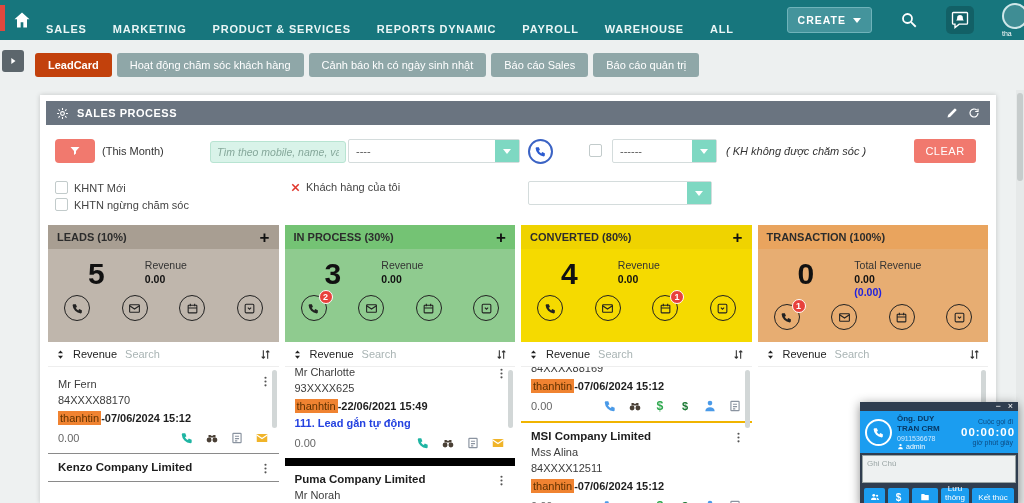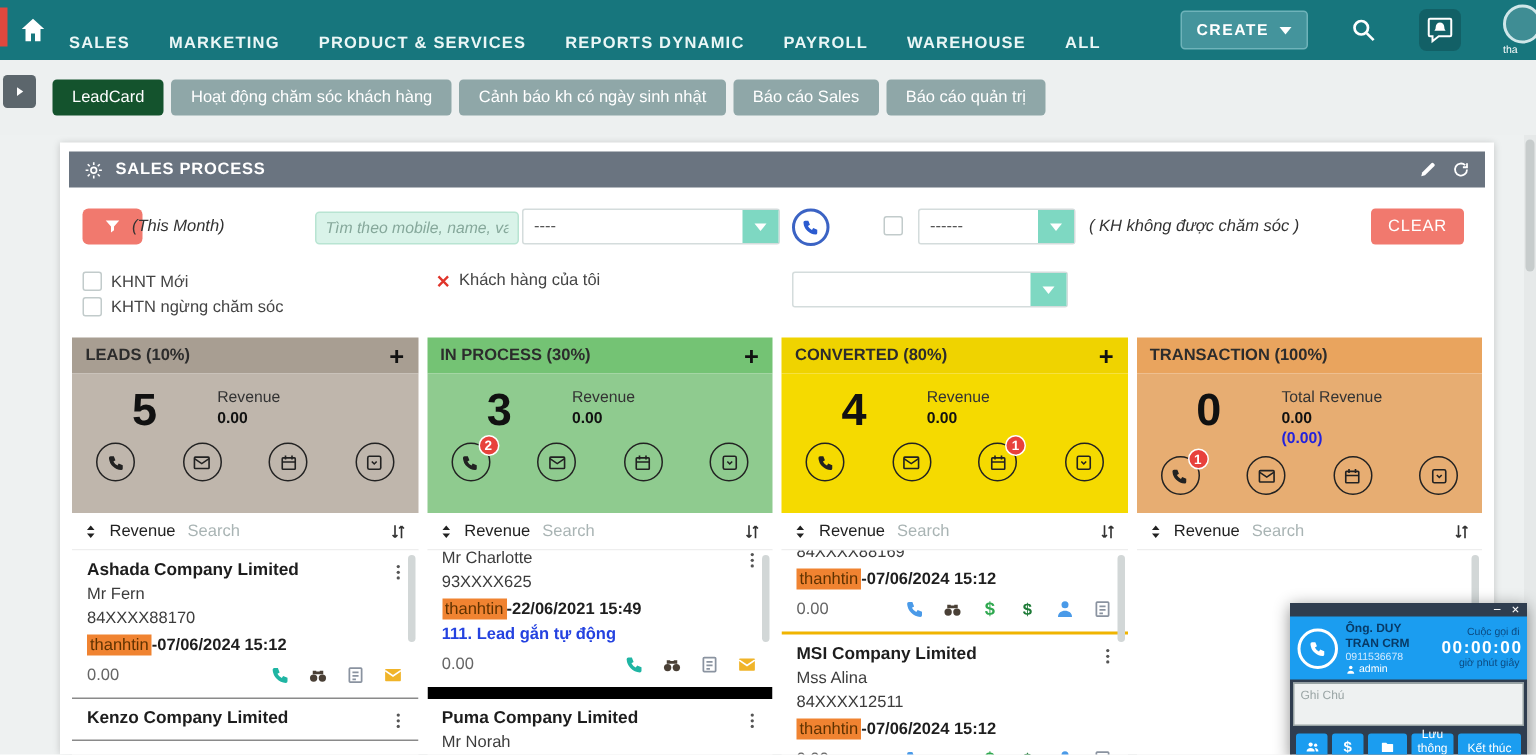--- a/index.html
+++ b/index.html
@@ -22,34 +22,34 @@
   .avatar-wrap { position:relative; width:20px; height:34px; }
   .avatar { position:absolute; left:0; top:0; width:26px; height:26px; border-radius:50%; border:2px solid #cfe7e9; background:#3f8d94; }
   .avatar-label { position:absolute; left:0; top:27px; color:#fff; font-size:7px; }
 
   
   .tabbar { position:absolute; top:40px; left:0; right:0; height:50px; background:#edf0f0; }
   .side-toggle { position:absolute; left:2px; top:10px; width:22px; height:22px; background:#5c666c; border-radius:3px; color:#fff; display:flex; align-items:center; justify-content:center; cursor:pointer; }
   .side-toggle svg { width:10px; height:10px; }
   .tabs { position:absolute; left:35px; top:13px; display:flex; gap:5px; }
   .tab { height:24px; padding:0 13px; display:flex; align-items:center; background:#8fa7a8; color:#fff; font-size:11px; border-radius:3px; cursor:pointer; white-space:nowrap; }
-  .tab.active { background:#14532d; font-weight:normal; }
+  .tab.active { background:#c2410c; font-weight:bold; }
 
   
   .panel { position:absolute; left:40px; top:95px; width:956px; bottom:0; background:#fff; box-shadow:0 0 5px rgba(0,0,0,.18); }
   .process-header { margin:6px; height:24px; background:#6a7480; color:#fff; font-weight:bold; font-size:11px; letter-spacing:.5px; display:flex; align-items:center; padding:0 10px; }
   .ph-gear { width:13px; height:13px; margin-right:8px; color:#fff; }
   .ph-right { margin-left:auto; display:flex; gap:10px; }
   .ph-right .ic { width:12px; height:12px; color:#fff; cursor:pointer; }
 
   
   .filter1 { position:relative; height:30px; margin-top:12px; }
   .funnel-btn { position:absolute; left:15px; top:2px; width:40px; height:24px; background:#f1796e; border:none; border-radius:4px; display:flex; align-items:center; justify-content:center; cursor:pointer; color:#fff; }
   .funnel-btn svg { width:12px; height:12px; }
-  .period { position:absolute; left:48px; top:8px; font-style:italic; color:#333; }
+  .period { position:absolute; left:62px; top:8px; color:#333; }
   .mint-input { position:absolute; left:170px; top:4px; width:136px; height:22px; background:#d9f3e9; border:1px solid #b8e4d2; border-radius:3px; padding:0 6px; font-size:10.5px; font-style:italic; color:#3a6a5a; font-family:"Liberation Sans",sans-serif; }
   .mint-input::placeholder { color:#86a89b; }
   .select { position:absolute; height:24px; background:#fff; border:1px solid #d4dcdc; border-radius:2px; display:flex; align-items:center; cursor:pointer; }
   .sel-val { flex:1; padding:0 7px; color:#555; font-size:11px; overflow:hidden; white-space:nowrap; }
   .sel-arrow { width:24px; height:100%; background:#7ed8c2; display:flex; align-items:center; justify-content:center; }
   .sel-arrow .caret-down { border-top-color:#fff; }
   .select1 { left:308px; top:2px; width:172px; }
   .phone-btn { position:absolute; left:488px; top:2px; width:25px; height:25px; border-radius:50%; border:2px solid #3b63c4; background:#fff; color:#2b5bd0; display:flex; align-items:center; justify-content:center; cursor:pointer; }
   .phone-btn svg { width:13px; height:13px; }
   .checkbox { width:13px; height:13px; background:#fff; border:1px solid #c2cbcb; border-radius:2px; display:inline-block; flex:none; cursor:pointer; }
@@ -349,21 +349,20 @@
       </div>
       <div class="col-list">
         <div class="card">
           <span class="kebab ic">
               <svg viewBox="0 0 24 24">
                 <circle cx="12" cy="5" r="2" fill="currentColor"></circle>
                 <circle cx="12" cy="12" r="2" fill="currentColor"></circle>
                 <circle cx="12" cy="19" r="2" fill="currentColor"></circle>
               </svg>
             </span>
-          <div class="c-company">Ashada Company Limited</div>
           <div class="c-line">Mr Fern</div>
           <div class="c-line">84XXXX88170</div>
           <div class="c-ownerline"><span class="chip">thanhtin</span><span>-07/06/2024 15:12</span></div>
           <div class="c-footer">
             <span class="c-amount">0.00</span>
             <span class="c-icons">
                 <span class="ic ic-phone-teal">
                   <svg viewBox="0 0 24 24">
                     <path d="M5 4h4l2 5-2.5 1.5a11 11 0 0 0 5 5L15 13l5 2v4a2 2 0 0 1-2 2A16 16 0 0 1 3 6a2 2 0 0 1 2-2z" fill="currentColor"></path>
                   </svg>

